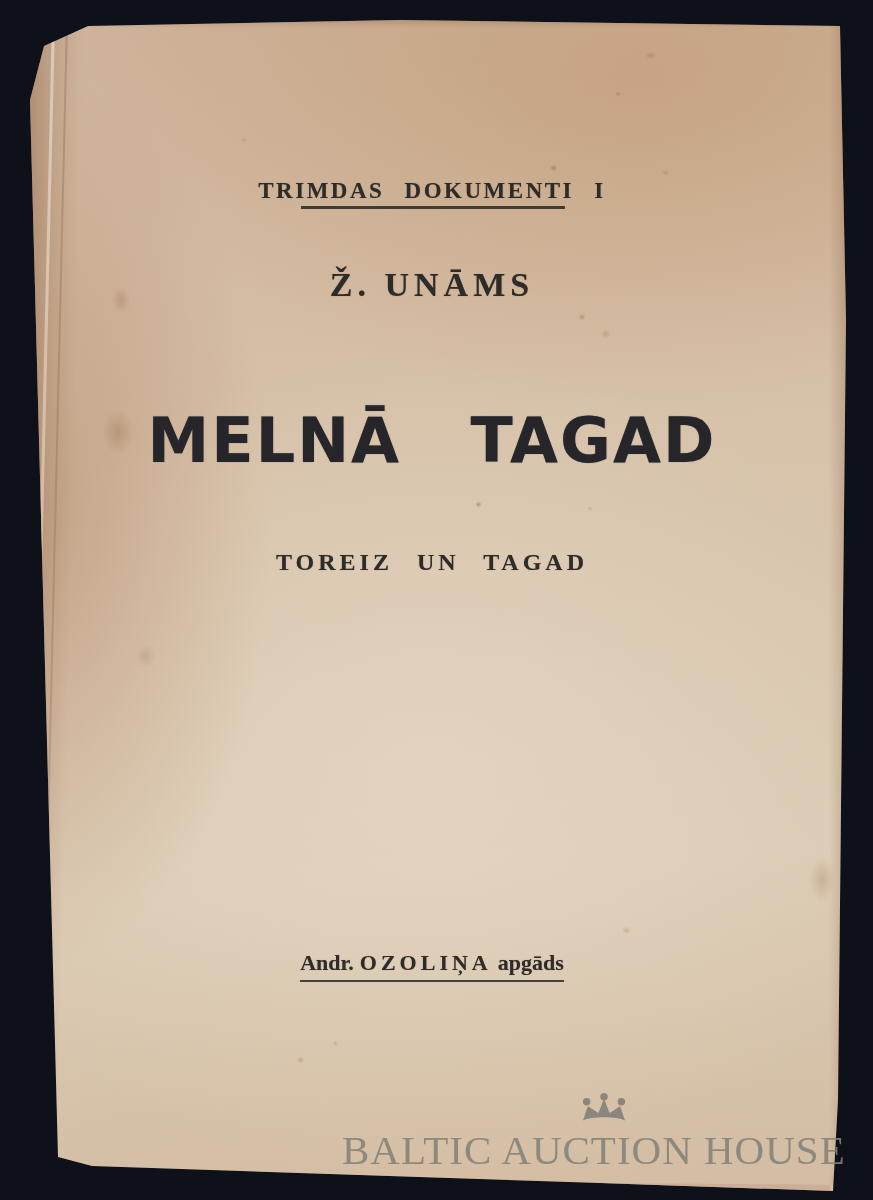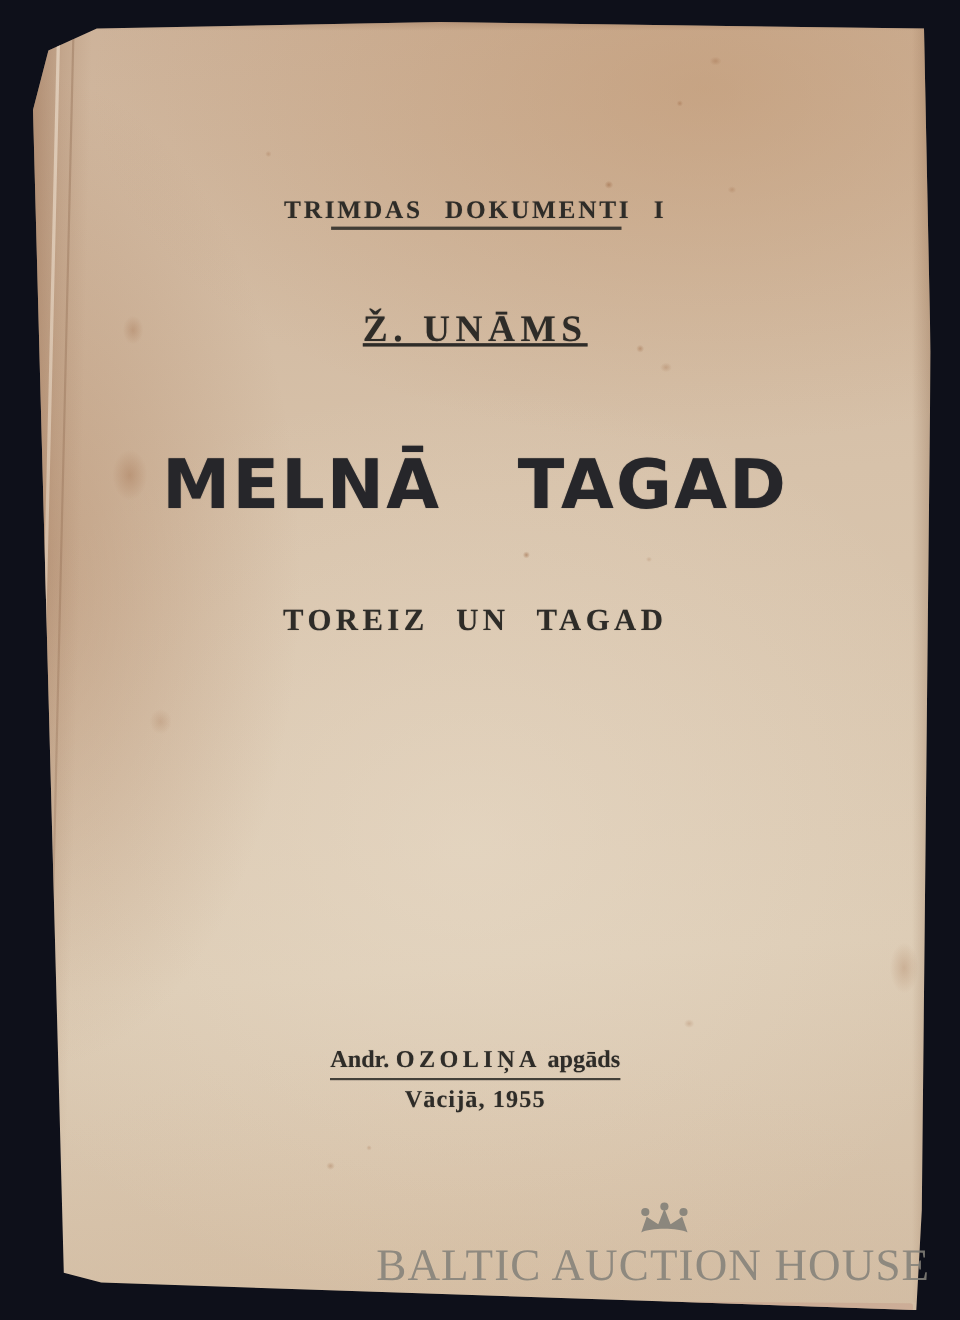--- a/index.html
+++ b/index.html
@@ -58,27 +58,27 @@
     transform:rotate(0.4deg);
   }
   .spot{position:absolute;border-radius:50%;
     background:radial-gradient(closest-side, rgba(150,95,58,0.55), rgba(150,95,58,0) 72%);}
   
   .cline{position:absolute;left:0;width:864px;text-align:center;color:var(--ink);
     text-shadow:0 0 1px rgba(46,44,40,0.35);white-space:nowrap;}
   .series{top:178px;font-size:23px;font-weight:700;letter-spacing:2.5px;word-spacing:12px;}
   .rule{position:absolute;background:var(--ink);opacity:0.88;}
   .series-rule{left:301px;top:206px;width:264px;height:3px;}
-  .author{top:281px;font-size:34px;font-weight:700;letter-spacing:5px;text-decoration:underline;}
+  .author{top:266px;font-size:34px;font-weight:700;letter-spacing:5px;}
   .title{
     top:404px;font-family:"DejaVu Sans", sans-serif;font-weight:700;
     font-size:62px;letter-spacing:2px;word-spacing:46px;color:var(--title_ink);
     text-shadow:0 0 1px rgba(38,38,42,0.5);
   }
-  .subtitle{top:549px;font-size:28px;font-weight:700;letter-spacing:4px;word-spacing:14px;}
+  .subtitle{top:549px;font-size:24px;font-weight:700;letter-spacing:4px;word-spacing:14px;}
   .publisher{top:950px;font-size:22px;font-weight:700;}
   .publisher .pname{letter-spacing:4px;margin:0 6px;}
   .publisher-rule{left:300px;top:980px;width:264px;height:2px;}
   .imprint{top:986px;font-size:22px;font-weight:700;letter-spacing:1px;}
   
   .watermark{
     position:absolute;left:342px;top:1092px;width:524px;
     color:var(--watermark_gray);z-index:6;
   }
   .crown{width:62px;height:32px;display:block;margin:0 auto 2px;fill:currentColor;opacity:0.92;}
@@ -124,21 +124,20 @@
 
     <div class="cline author">Ž. UNĀMS</div>
 
     <div class="cline title">MELNĀ TAGAD</div>
 
     <div class="cline subtitle">TOREIZ UN TAGAD</div>
 
     <div class="cline publisher"><span>Andr.</span><span class="pname">OZOLIŅA</span><span>apgāds</span></div>
     <div class="rule publisher-rule"></div>
 
-    <div class="cline imprint">Vācijā, 1955</div>
 
     <div class="pages-sliver"></div>
   </div>
 
   <div class="watermark">
     <svg class="crown" viewBox="0 0 100 50" xmlns="http://www.w3.org/2000/svg">
       <path d="M16 45 C30 38 70 38 84 45 L76 22 L59 33 L50 10 L41 33 L24 22 Z"></path>
       <circle cx="22" cy="15" r="6"></circle>
       <circle cx="50" cy="7" r="6"></circle>
       <circle cx="78" cy="15" r="6"></circle>

